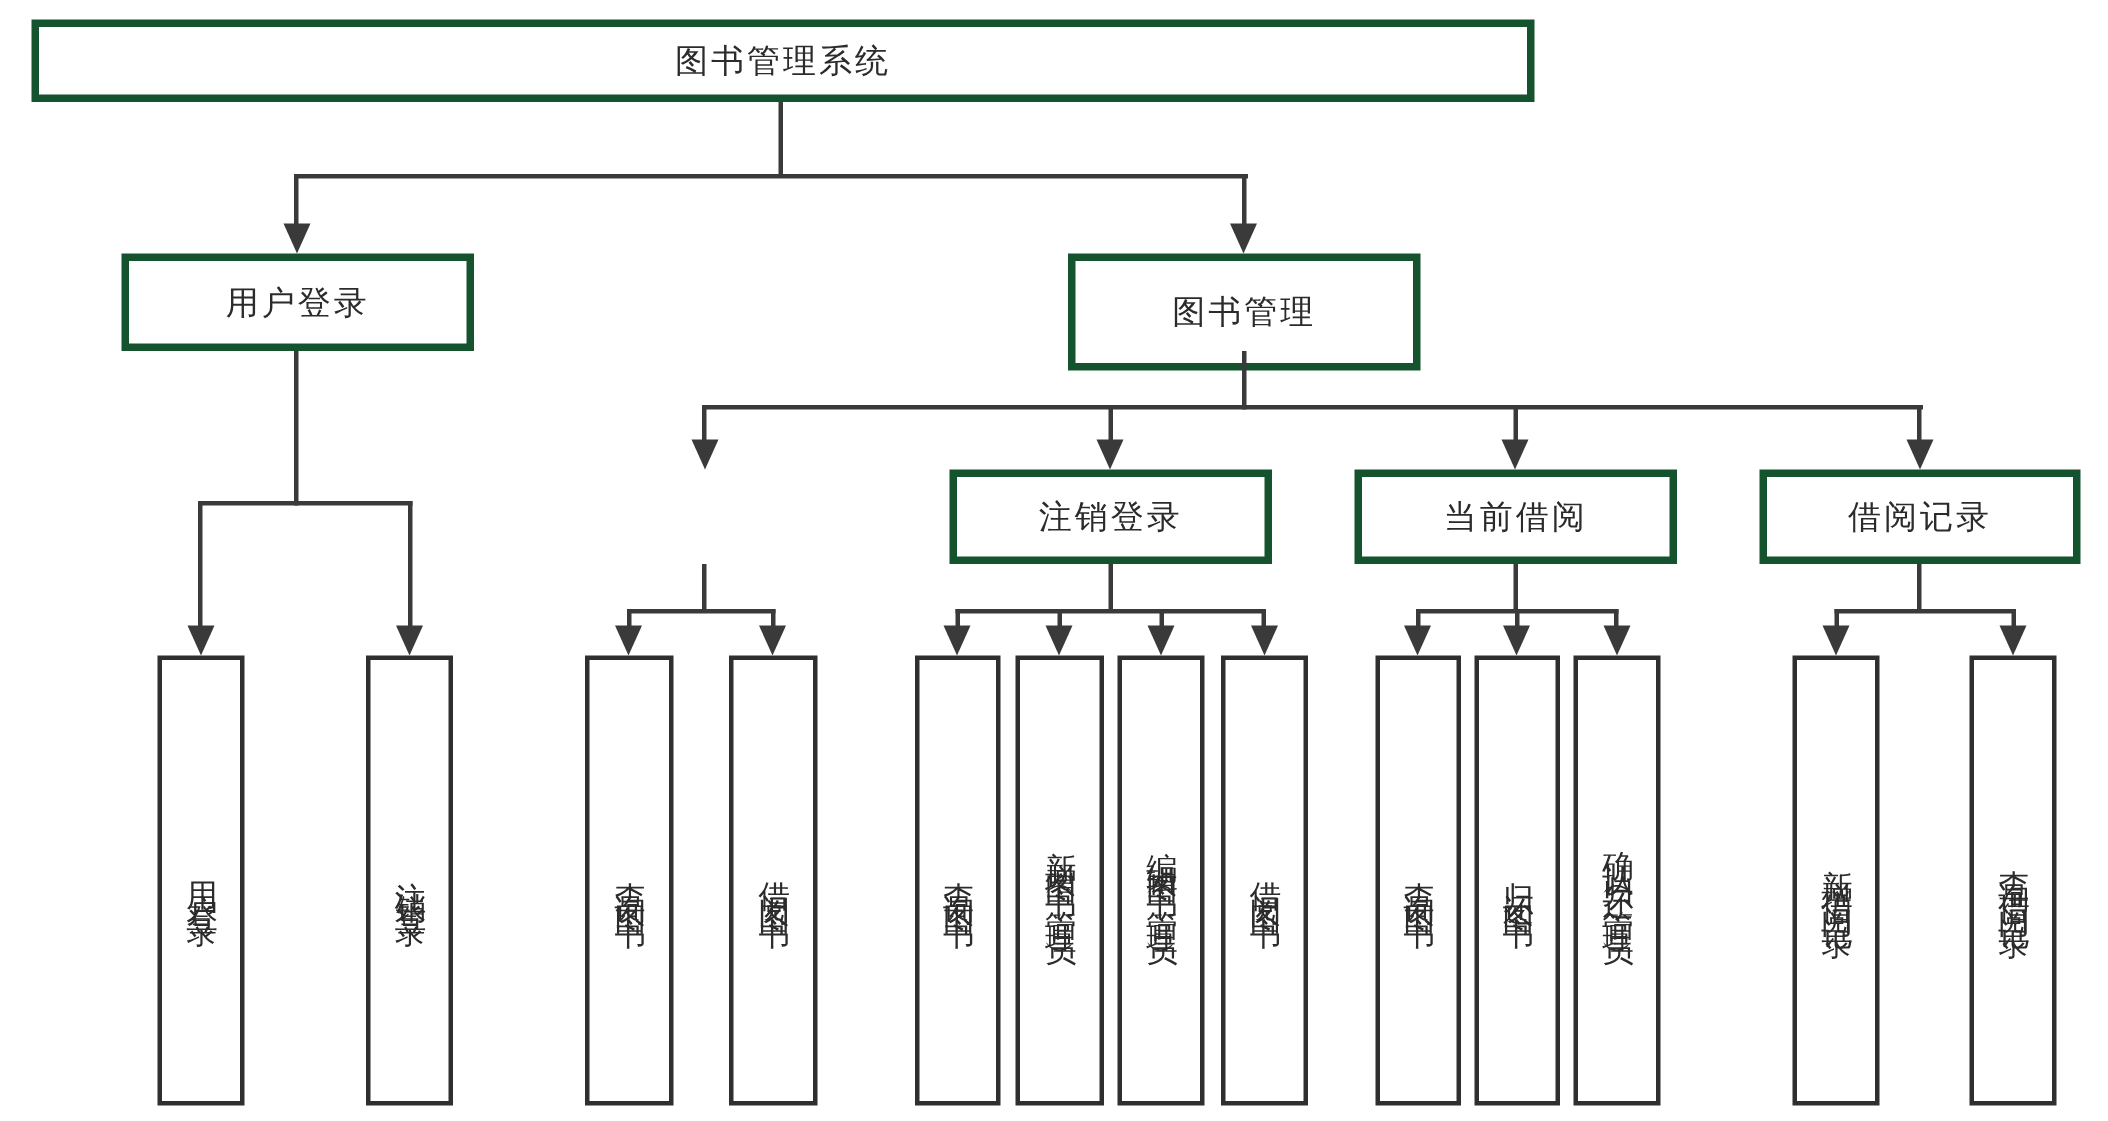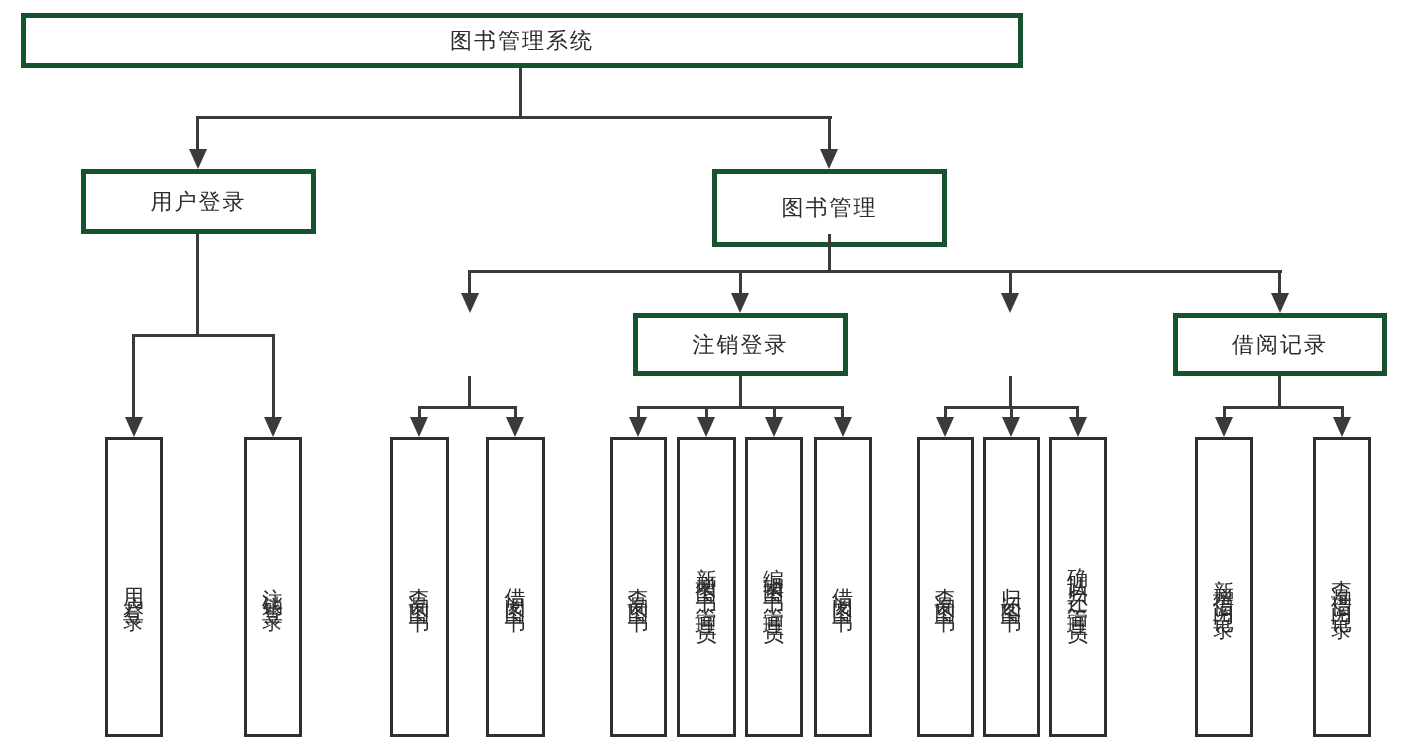--- a/index.html
+++ b/index.html
@@ -91,20 +91,23 @@
   <div class="vline" style="left:739px;top:270px;height:25px;"></div>
   <div class="arrowhead" style="left:731px;top:293px;"></div>
   <div class="vline" style="left:1009px;top:270px;height:25px;"></div>
   <div class="arrowhead" style="left:1001px;top:293px;"></div>
   <div class="vline" style="left:1278px;top:270px;height:25px;"></div>
   <div class="arrowhead" style="left:1271px;top:293px;"></div>
 
   <div class="hbox" style="left:633px;top:313px;width:215px;height:63px;">
     <span>注销登录</span>
   </div>
+  <div class="hbox" style="left:903px;top:313px;width:215px;height:63px;">
+    <span>当前借阅</span>
+  </div>
   <div class="hbox" style="left:1173px;top:313px;width:214px;height:63px;">
     <span>借阅记录</span>
   </div>
 
   <div class="vline" style="left:468px;top:376px;height:32px;"></div>
   <div class="hline" style="left:418px;top:406px;width:99px;"></div>
   <div class="vline" style="left:418px;top:406px;height:13px;"></div>
   <div class="arrowhead" style="left:410px;top:417px;"></div>
   <div class="vline" style="left:514px;top:406px;height:13px;"></div>
   <div class="arrowhead" style="left:506px;top:417px;"></div>

